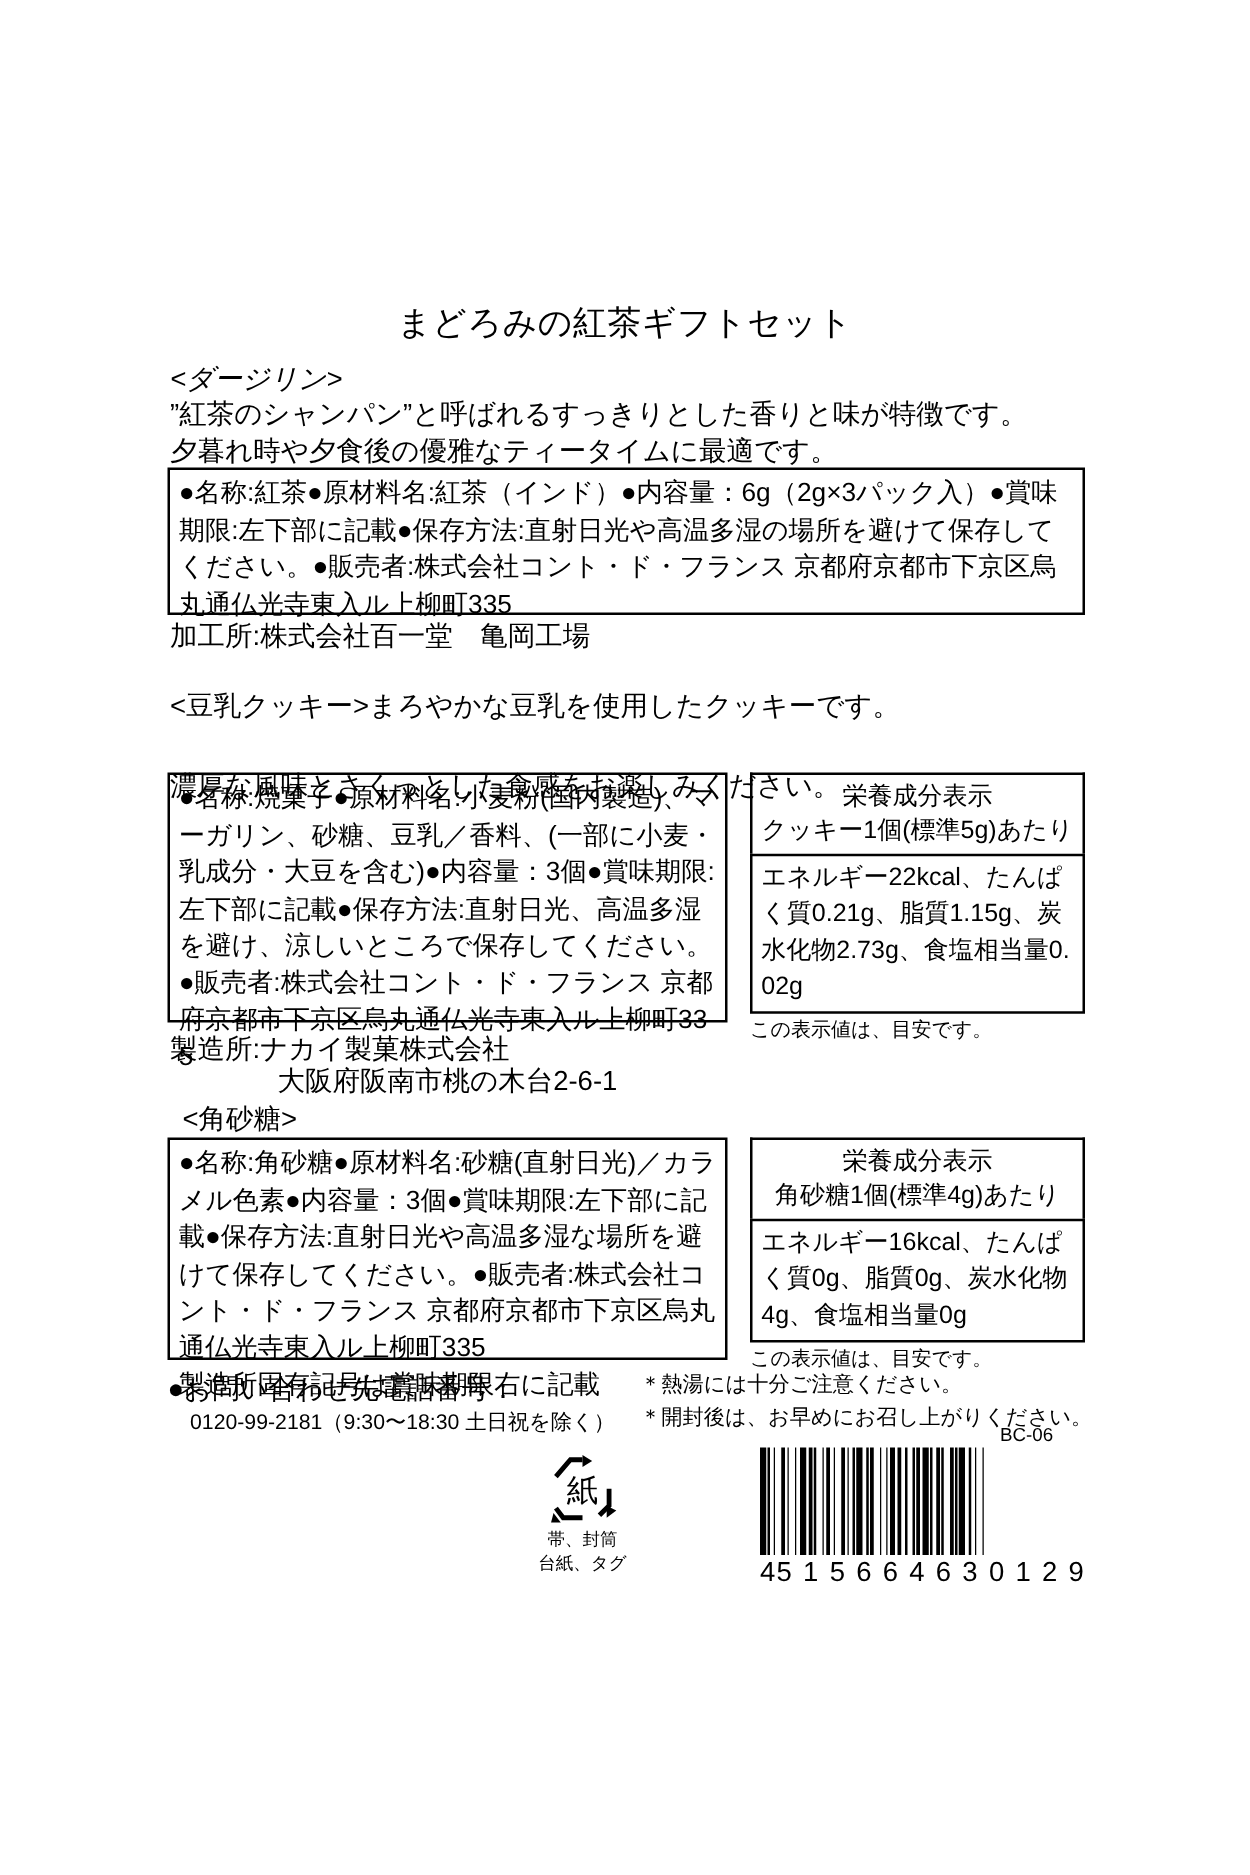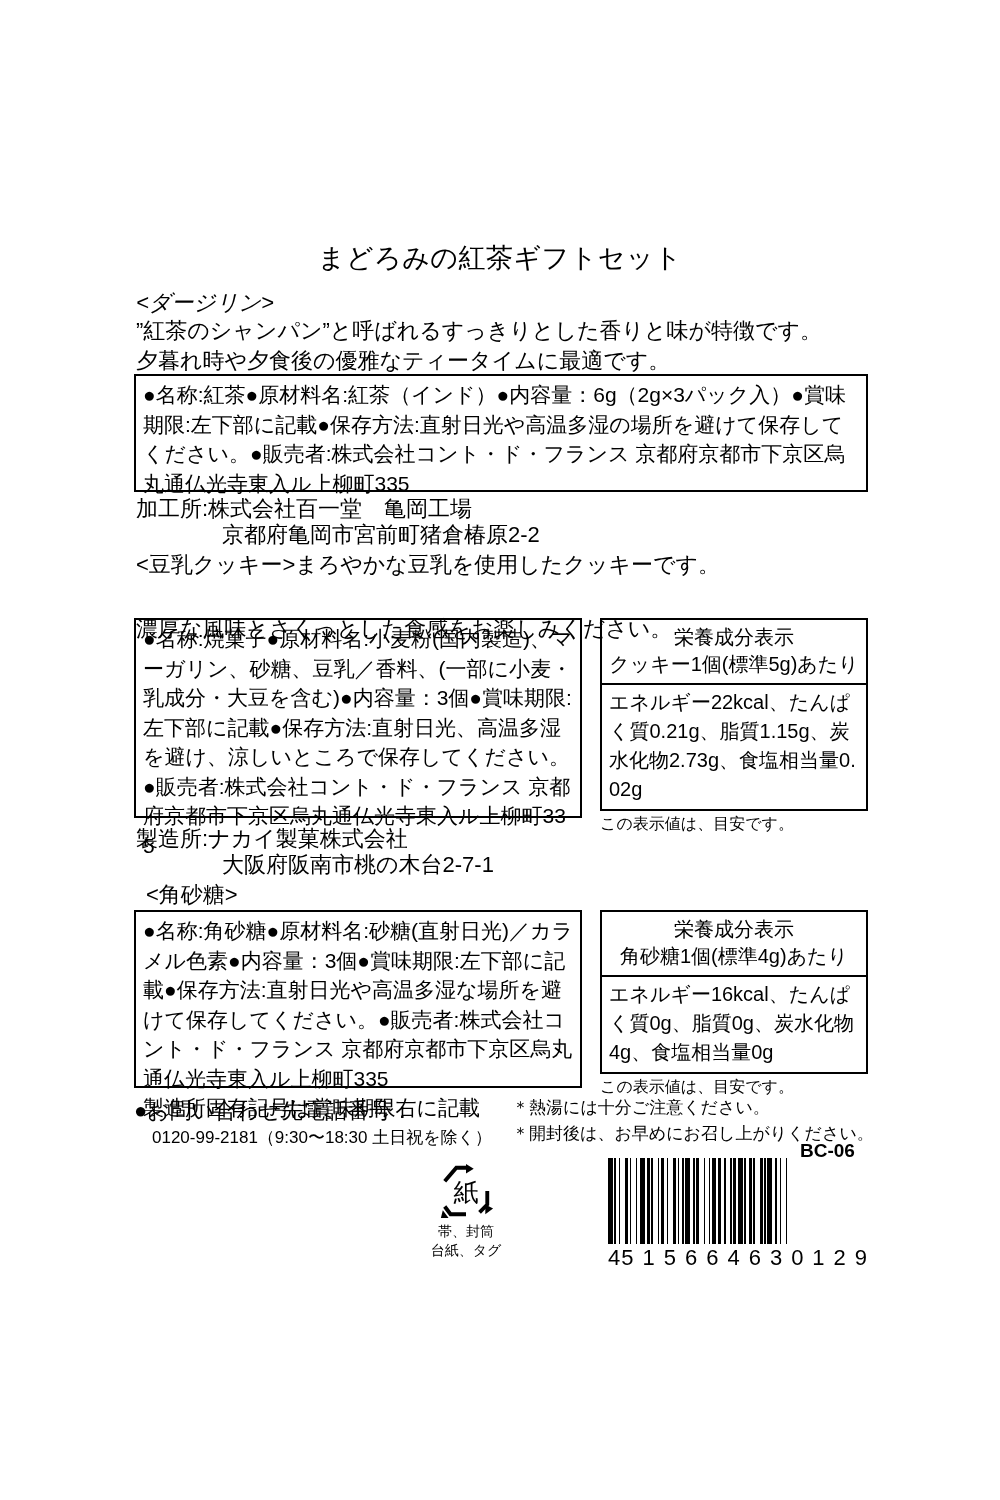--- a/index.html
+++ b/index.html
@@ -117,60 +117,58 @@
   }
   .bc-digits {
     display: flex;
     font-size: 22px;
     letter-spacing: 1px;
     margin-top: 1px;
     font-family: "Liberation Sans", sans-serif;
   }
   .code-id {
     position: absolute;
-    font-size: 19px;
-    font-weight: bold;
+    font-size: 15px;
   }
 </style>
 </head>
 <body>
 
 <div class="page">
 
   <div class="title">まどろみの紅茶ギフトセット</div>
 
   <div class="txt" style="left:136px; top:288px;font-style:italic;">&lt;ダージリン&gt;</div>
   <div class="txt" style="left:136px; top:316px; width:790px;">”紅茶のシャンパン”と呼ばれるすっきりとした香りと味が特徴です。
 夕暮れ時や夕食後の優雅なティータイムに最適です。</div>
 
   <div class="box" style="left:134px; top:374px; width:734px; height:118px;">
     <span class="ingr">●名称:紅茶●原材料名:紅茶（インド）●内容量：6g（2g×3パック入）●賞味期限:左下部に記載●保存方法:直射日光や高温多湿の場所を避けて保存してください。●販売者:株式会社コント・ド・フランス 京都府京都市下京区烏丸通仏光寺東入ル上柳町335</span>
   </div>
 
   <div class="txt" style="left:136px; top:494px;">加工所:株式会社百一堂　亀岡工場</div>
-  <div class="txt" style="left:222px; top:520px;">京都府亀岡市宮前町猪倉椿原2-2</div>
 
   <div class="txt" style="left:136px; top:550px;">&lt;豆乳クッキー&gt;まろやかな豆乳を使用したクッキーです。</div>
   <div class="txt" style="left:136px; top:578px;margin-top:36px;">濃厚な風味とさくっとした食感をお楽しみください。</div>
 
   <div class="box" style="left:134px; top:618px; width:448px; height:200px;">
     <span class="ingr">●名称:焼菓子●原材料名:小麦粉(国内製造)、マーガリン、砂糖、豆乳／香料、(一部に小麦・乳成分・大豆を含む)●内容量：3個●賞味期限:左下部に記載●保存方法:直射日光、高温多湿を避け、涼しいところで保存してください。●販売者:株式会社コント・ド・フランス 京都府京都市下京区烏丸通仏光寺東入ル上柳町335</span>
   </div>
 
   <div class="nutri" style="left:600px; top:618px; width:268px;">
     <div class="hdr">
       <div>栄養成分表示</div>
       <div>クッキー1個(標準5g)あたり</div>
     </div>
     <div class="body">エネルギー22kcal、たんぱく質0.21g、脂質1.15g、炭水化物2.73g、食塩相当量0.02g</div>
     <div class="note">この表示値は、目安です。</div>
   </div>
 
   <div class="txt" style="left:136px; top:824px;">製造所:ナカイ製菓株式会社</div>
-  <div class="txt" style="left:222px; top:850px;">大阪府阪南市桃の木台2-7-1</div>
+  <div class="txt" style="left:222px; top:850px;">大阪府阪南市桃の木台2-6-1</div>
 
   <div class="txt" style="left:146px; top:880px;">&lt;角砂糖&gt;</div>
 
   <div class="box" style="left:134px; top:910px; width:448px; height:178px;">
     <span class="ingr">●名称:角砂糖●原材料名:砂糖(直射日光)／カラメル色素●内容量：3個●賞味期限:左下部に記載●保存方法:直射日光や高温多湿な場所を避けて保存してください。●販売者:株式会社コント・ド・フランス 京都府京都市下京区烏丸通仏光寺東入ル上柳町335
 製造所固有記号は賞味期限右に記載</span>
   </div>
 
   <div class="nutri" style="left:600px; top:910px; width:268px;">
     <div class="hdr">

